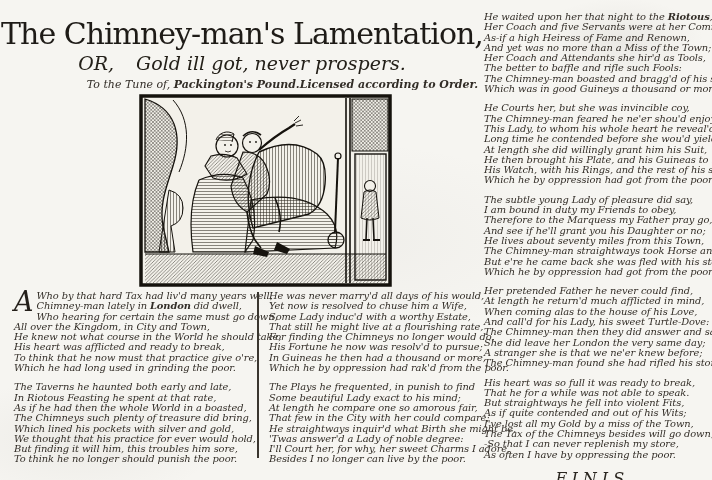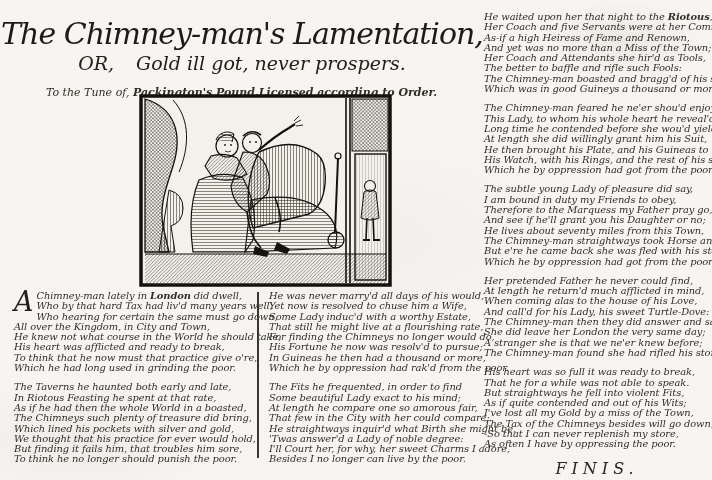--- a/index.html
+++ b/index.html
@@ -8,28 +8,28 @@
     position:relative;width:712px;height:480px;
     font-family:"DejaVu Serif", serif;color:#322d27;
     background:
       radial-gradient(ellipse 120px 60px at 620px 40px, rgba(120,115,105,0.09), transparent 70%),
       radial-gradient(ellipse 200px 90px at 80px 440px, rgba(120,115,105,0.07), transparent 70%),
       radial-gradient(ellipse 300px 140px at 360px 240px, rgba(130,125,115,0.05), transparent 70%),
       #f6f5f1;
   }
   .header{position:absolute;left:0;top:4px;width:484px;text-align:center;}
   .title{
-    margin:12px 0 0 0;font-weight:normal;font-style:italic;
+    margin:12px 0 0 0;font-weight:normal;
     font-size:30px;letter-spacing:-1px;color:#1e1b17;white-space:nowrap;
   }
   .subtitle{margin-top:1px;font-style:italic;font-size:19px;color:#242019;}
   .sub-or{margin-right:22px;}
   .tune-row{
-    display:flex;justify-content:flex-start;align-items:baseline;
-    margin-top:12px;padding:0 6px 0 46px;font-size:11px;font-style:italic;
+    display:flex;justify-content:flex-end;align-items:baseline;
+    margin-top:4px;padding:0 6px 0 46px;font-size:11px;font-style:italic;
   }
   .b{font-weight:bold;}
   .woodcut{position:absolute;left:139px;top:94px;width:253px;height:193px;}
   .col{position:absolute;font-style:italic;}
   .col-left{left:14px;top:291px;width:240px;}
   .col-middle{left:269px;top:291px;width:210px;}
   .col-right{left:484px;top:12px;width:226px;}
   .divider{position:absolute;left:257px;top:292px;width:1.5px;height:166px;background:#3a362f;}
   .stanza{margin:0 0 9px 0;}
   .line{margin:0;white-space:nowrap;font-size:9.9px;line-height:10.3px;letter-spacing:-0.1px;}
@@ -112,54 +112,54 @@
       <circle cx="231" cy="92" r="5.5" fill="#f3f1ea" stroke="#15120d" stroke-width="1.1"></circle>
       <path d="M225,98 q6,-4 12,0 l3,26 q-9,4 -18,0 z" fill="url(#pd)" stroke="#15120d" stroke-width="1"></path>
       <path d="M228,124 l-1,22 m7,-22 l1,22" stroke="#15120d" stroke-width="1.5"></path>
       <path d="M224,146 h7 m3,0 h7" stroke="#15120d" stroke-width="2"></path>
     </svg>
   </div>
 
   <div class="col col-left">
       <div class="stanza">
         <span class="dropcap">A</span>
+        <p class="line">Who by that hard Tax had liv'd many years well,</p>
         <p class="line">Chimney-man lately in <b>London</b> did dwell,</p>
-        <p class="line">Who by that hard Tax had liv'd many years well,</p>
         <p class="line">Who hearing for certain the same must go down,</p>
         <p class="line">All over the Kingdom, in City and Town,</p>
         <p class="line">He knew not what course in the World he should take,</p>
         <p class="line">His heart was afflicted and ready to break,</p>
         <p class="line">To think that he now must that practice give o're,</p>
         <p class="line">Which he had long used in grinding the poor.</p>
       </div>
       <div class="stanza">
         <p class="line">The Taverns he haunted both early and late,</p>
         <p class="line">In Riotous Feasting he spent at that rate,</p>
         <p class="line">As if he had then the whole World in a boasted,</p>
         <p class="line">The Chimneys such plenty of treasure did bring,</p>
         <p class="line">Which lined his pockets with silver and gold,</p>
         <p class="line">We thought that his practice for ever would hold,</p>
-        <p class="line">But finding it fails him, that troubles him sore,</p>
+        <p class="line">But finding it will him, this troubles him sore,</p>
         <p class="line">To think he no longer should punish the poor.</p>
       </div>
     </div>
   <div class="divider"></div>
   <div class="col col-middle">
       <div class="stanza">
         <p class="line">He was never marry'd all days of his would,</p>
         <p class="line">Yet now is resolved to chuse him a Wife,</p>
         <p class="line">Some Lady induc'd with a worthy Estate,</p>
         <p class="line">That still he might live at a flourishing rate,</p>
         <p class="line">For finding the Chimneys no longer would do,</p>
         <p class="line">His Fortune he now was resolv'd to pursue;</p>
         <p class="line">In Guineas he then had a thousand or more,</p>
         <p class="line">Which he by oppression had rak'd from the poor.</p>
       </div>
       <div class="stanza">
-        <p class="line">The Fits he frequented, in order to find</p>
+        <p class="line">The Plays he frequented, in punish to find</p>
         <p class="line">Some beautiful Lady exact to his mind;</p>
         <p class="line">At length he compare one so amorous fair,</p>
         <p class="line">That few in the City with her could compare;</p>
         <p class="line">He straightways inquir'd what Birth she might be,</p>
         <p class="line">'Twas answer'd a Lady of noble degree:</p>
         <p class="line">I'll Court her, for why, her sweet Charms I adore,</p>
         <p class="line">Besides I no longer can live by the poor.</p>
       </div>
     </div>
   <div class="col col-right">
@@ -167,20 +167,21 @@
         <p class="line">He waited upon her that night to the <b>Riotous</b>,</p>
         <p class="line">Her Coach and five Servants were at her Command</p>
         <p class="line">As-if a high Heiress of Fame and Renown,</p>
         <p class="line">And yet was no more than a Miss of the Town;</p>
         <p class="line">Her Coach and Attendants she hir'd as Tools,</p>
         <p class="line">The better to baffle and rifle such Fools:</p>
         <p class="line">The Chimney-man boasted and bragg'd of his store,</p>
         <p class="line">Which was in good Guineys a thousand or more.</p>
       </div>
       <div class="stanza">
+        <p class="line">He Courts her, but she was invincible coy,</p>
         <p class="line">The Chimney-man feared he ne'er shou'd enjoy</p>
         <p class="line">This Lady, to whom his whole heart he reveal'd,</p>
         <p class="line">Long time he contended before she wou'd yield,</p>
         <p class="line">At length she did willingly grant him his Suit,</p>
         <p class="line">He then brought his Plate, and his Guineas to boot,</p>
         <p class="line">His Watch, with his Rings, and the rest of his store,</p>
         <p class="line">Which he by oppression had got from the poor.</p>
       </div>
       <div class="stanza">
         <p class="line">The subtle young Lady of pleasure did say,</p>

